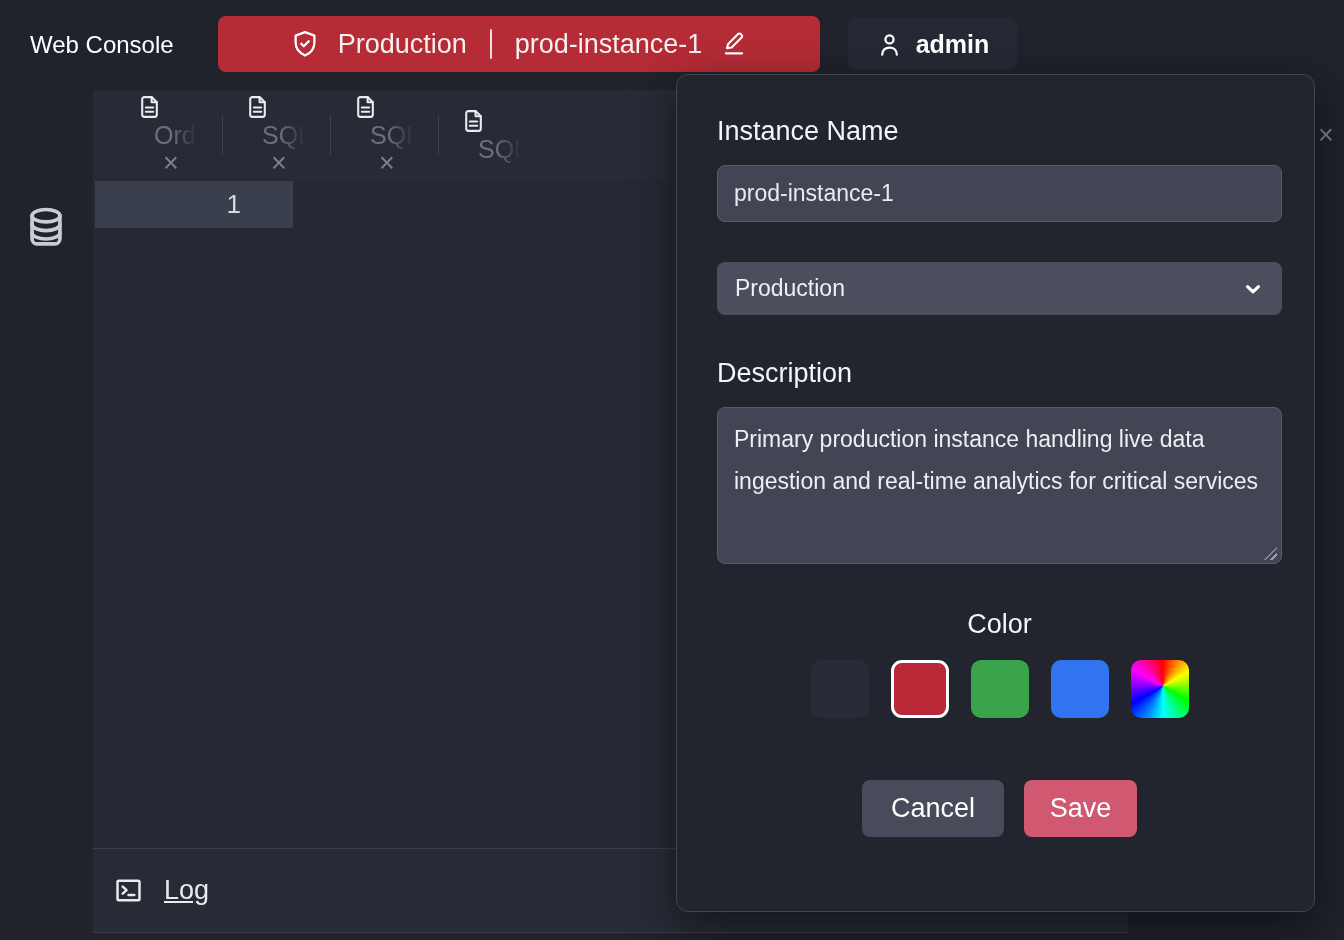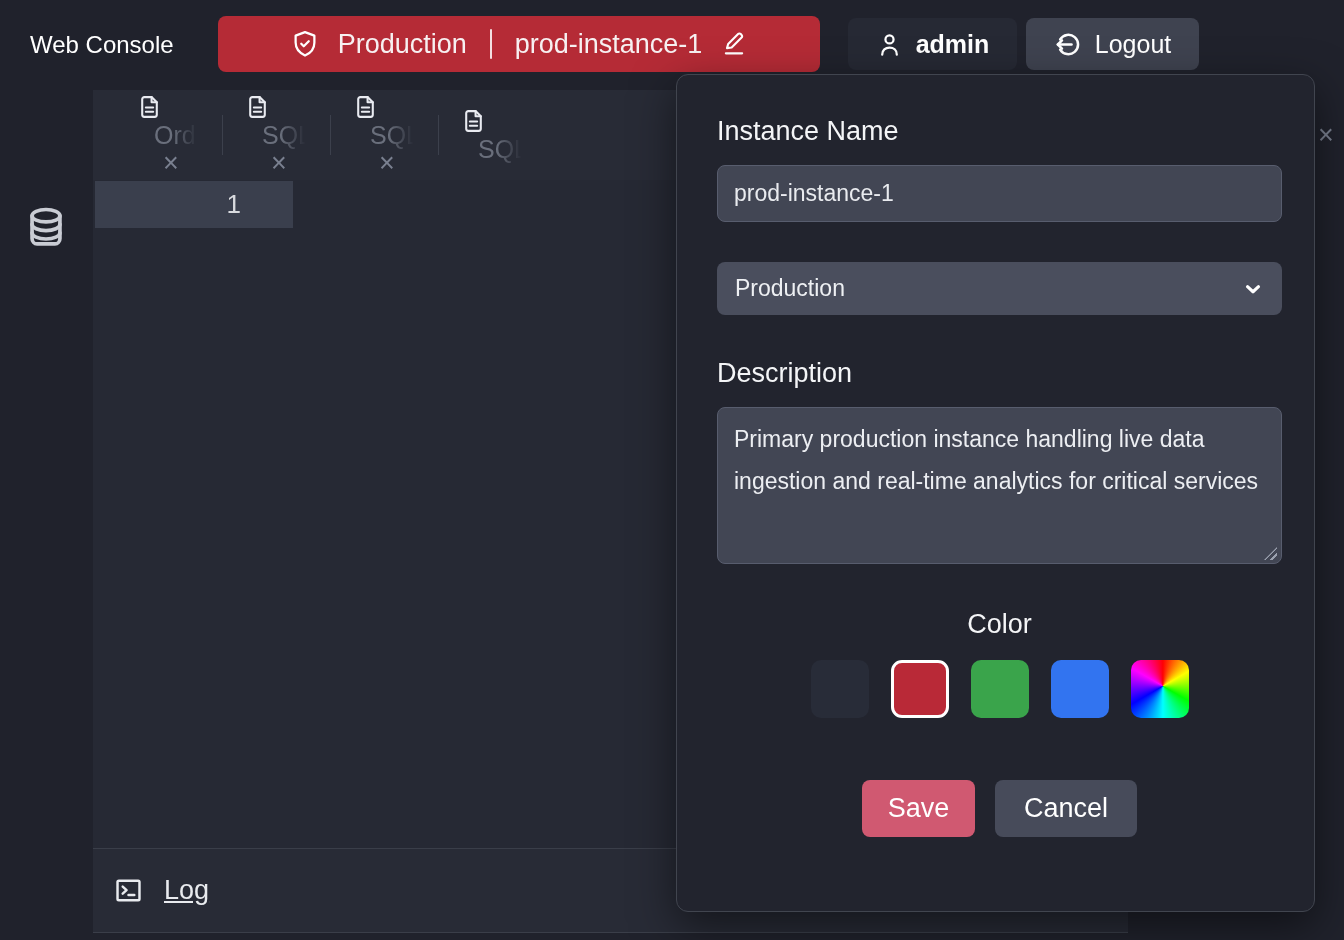--- a/index.html
+++ b/index.html
@@ -117,30 +117,20 @@
     <div class="user-pill">
       <span style="display:flex;">
         <svg width="27" height="27" viewBox="0 0 24 24" fill="none" stroke="#ffffff" stroke-width="2" stroke-linecap="round">
           <circle cx="12" cy="7.5" r="3.6"></circle>
           <path d="M5.5 21c0-4 2.9-6.3 6.5-6.3s6.5 2.3 6.5 6.3"></path>
         </svg>
       </span>
       <span>admin</span>
     </div>
 
-    <button class="logout-btn">
-      <span style="display:flex;">
-        <svg width="29" height="29" viewBox="0 0 24 24" fill="none" stroke="#ffffff" stroke-width="2.1" stroke-linecap="round" stroke-linejoin="round">
-          <path d="M5.1 16.2A8 8 0 105.1 7.8"></path>
-          <path d="M14.5 12H3.2"></path>
-          <path d="M6.6 8.6L3.2 12l3.4 3.4"></path>
-        </svg>
-      </span>
-      <span>Logout</span>
-    </button>
   </header>
 
   <aside class="sidebar">
     <div class="db-icon">
       <svg width="44" height="48" viewBox="0 0 24 26" fill="none" stroke="currentColor" stroke-width="2" stroke-linecap="round">
         <ellipse cx="12" cy="6.3" rx="7.6" ry="3.4"></ellipse>
         <path d="M4.4 6.3v12.4c0 1.7 1.2 3 2.7 3h9.8c1.5 0 2.7-1.3 2.7-3V6.3"></path>
         <path d="M4.4 11c0 1.9 3.4 3.4 7.6 3.4s7.6-1.5 7.6-3.4"></path>
         <path d="M4.4 15.6c0 1.9 3.4 3.4 7.6 3.4s7.6-1.5 7.6-3.4"></path>
       </svg>
@@ -251,18 +241,18 @@
     <div class="m-label mb18">Color</div>
     <div class="swatch-row">
       <button class="swatch" style="background:#282c38"></button>
       <button class="swatch selected" style="background:#b92937"></button>
       <button class="swatch" style="background:#3aa44b"></button>
       <button class="swatch" style="background:#3274f0"></button>
       <button class="swatch" style="background:conic-gradient(from 0deg at 55% 45%, #ff0004, #ffff00, #00ff00, #00ffff, #0000ff, #ff00ff, #ff0004)"></button>
     </div>
 
     <div class="btn-row">
+      <button class="btn btn-cancel">Cancel</button>
       <button class="btn btn-save">Save</button>
-      <button class="btn btn-cancel">Cancel</button>
     </div>
   </section>
 
 </div>
 
 </body></html>

